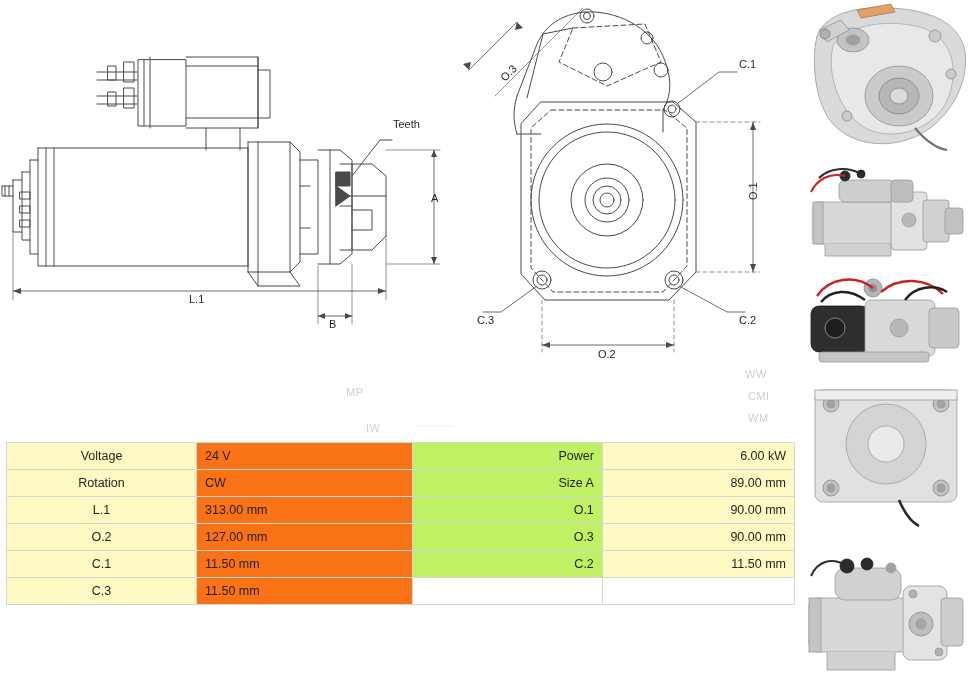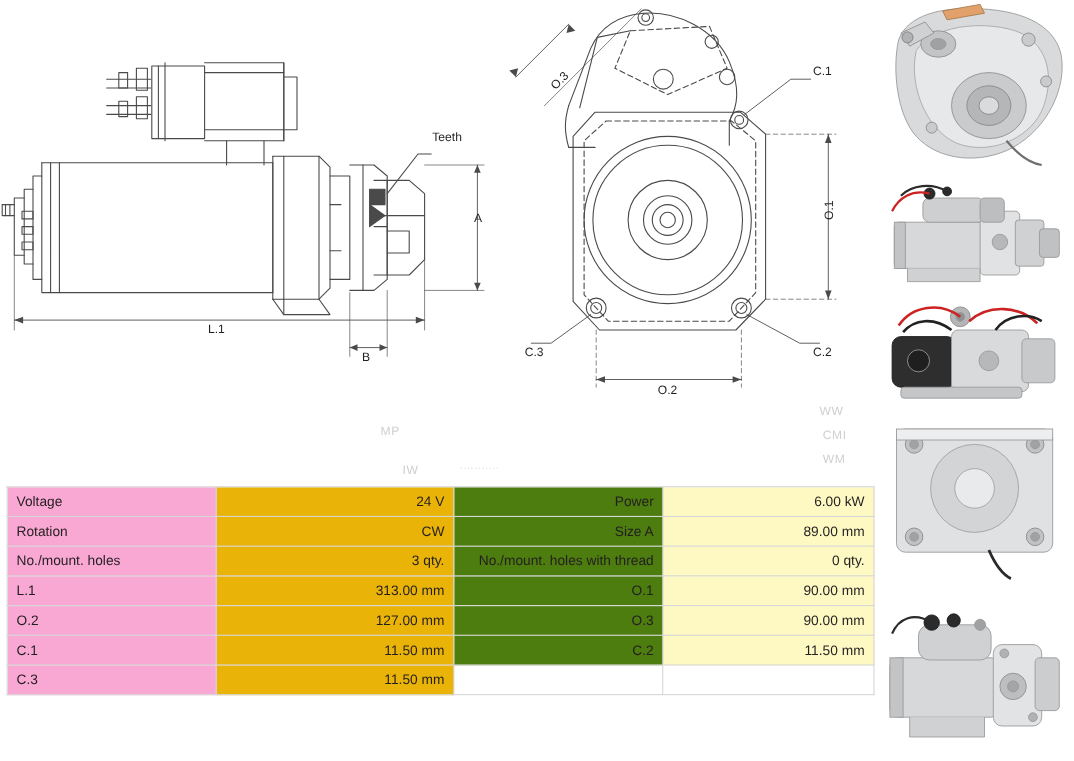--- a/index.html
+++ b/index.html
@@ -52,32 +52,32 @@
   }
   .spec-table td {
     border: 1px solid #d6d6d6;
     padding: 5px 8px 5px 8px;
     height: 27px;
     vertical-align: middle;
     line-height: 1.15;
   }
   .lbl {
     width: 196px;
-    text-align: left;
-    background: #f9a8d4;
+    text-align: center;
+    background: #fef9c3;
   }
   .val {
     width: 224px;
-    text-align: right;
-    background: #eab308;
+    text-align: left;
+    background: #f97316;
   }
   .lbl2 {
     width: 196px;
     text-align: right;
-    background: #4d7c0f;
+    background: #bef264;
   }
   .val2 {
     width: 199px;
     text-align: right;
     background: #fef9c3;
   }
   .empty { background: #fff; }
 
   
   .faded {
@@ -371,26 +371,20 @@
         <td class="lbl2">Power</td>
         <td class="val2">6.00 kW</td>
       </tr>
       <tr>
         <td class="lbl">Rotation</td>
         <td class="val">CW</td>
         <td class="lbl2">Size A</td>
         <td class="val2">89.00 mm</td>
       </tr>
       <tr>
-        <td class="lbl">No./mount. holes</td>
-        <td class="val">3 qty.</td>
-        <td class="lbl2">No./mount. holes with thread</td>
-        <td class="val2">0 qty.</td>
-      </tr>
-      <tr>
         <td class="lbl">L.1</td>
         <td class="val">313.00 mm</td>
         <td class="lbl2">O.1</td>
         <td class="val2">90.00 mm</td>
       </tr>
       <tr>
         <td class="lbl">O.2</td>
         <td class="val">127.00 mm</td>
         <td class="lbl2">O.3</td>
         <td class="val2">90.00 mm</td>

